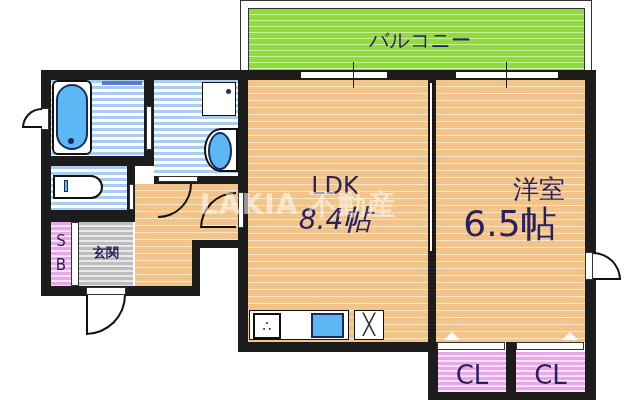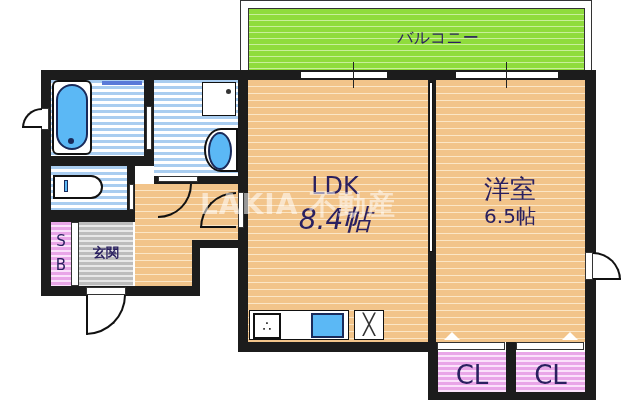--- a/index.html
+++ b/index.html
@@ -15,21 +15,21 @@
   .window { background:#ffffff; border:1.5px solid #1c1c1c; }
   .door-arc { border:2px solid #111; background:#fff; }
   .fixture { background:#fff; border:2px solid #111; }
   .watermark { color:rgba(255,255,255,0.55); font-weight:bold; font-size:28px; letter-spacing:1px; }
 </style>
 </head>
 <body>
 
 <div class="abs" style="left:240px;top:0;width:352px;height:78px;border:1.5px solid #333;background:#fff;"></div>
 <div class="abs green" style="left:248px;top:8px;width:337px;height:64px;border:1.5px solid #333;"></div>
-<div class="abs label" style="left:368px;top:30px;width:140px;font-size:16px;">バルコニー</div>
+<div class="abs label" style="left:350px;top:30px;width:140px;font-size:20px;">バルコニー</div>
 
 <div class="abs wall" style="left:41px;top:70px;width:555px;height:10px;"></div>
 <div class="abs wall" style="left:41px;top:70px;width:10px;height:226px;"></div>
 <div class="abs wall" style="left:585px;top:70px;width:11px;height:330px;"></div>
 
 <div class="abs wet" style="left:51px;top:80px;width:100px;height:76px;"></div>
 <div class="abs fixture" style="left:52px;top:80px;width:40px;height:75px;border-radius:6px;"></div>
 <div class="abs" style="left:56px;top:84px;width:32px;height:66px;border-radius:16px;background:#5bb8f5;border:2px solid #1a2a5a;"></div>
 <div class="abs" style="left:68px;top:138px;width:6px;height:6px;border-radius:50%;background:#1a2a5a;"></div>
 
@@ -87,22 +87,22 @@
 <div class="abs" style="left:311px;top:313px;width:33px;height:25px;background:#5bb8f5;border:2px solid #1a2a5a;"></div>
 <div class="abs" style="left:354px;top:310px;width:30px;height:30px;background:#fff;border:1.5px solid #111;font-size:20px;text-align:center;line-height:26px;color:#333;">╳</div>
 <div class="abs wall" style="left:238px;top:342px;width:200px;height:10px;"></div>
 
 <div class="abs wall" style="left:428px;top:80px;width:8px;height:272px;"></div>
 <div class="abs" style="left:429px;top:82px;width:4px;height:170px;background:#fff;border:1px solid #111;"></div>
 
 <div class="abs wood" style="left:436px;top:80px;width:149px;height:262px;"></div>
 <div class="abs window" style="left:455px;top:71px;width:104px;height:8px;"></div>
 <div class="abs" style="left:506px;top:62px;width:1px;height:26px;background:#222;"></div>
-<div class="abs label" style="left:455px;top:176px;width:110px;font-size:26px;">洋室</div>
-<div class="abs label" style="left:455px;top:206px;width:110px;font-size:20px;">6.5帖</div>
+<div class="abs label" style="left:455px;top:176px;width:110px;font-size:26px;text-align:right;">洋室</div>
+<div class="abs label" style="left:455px;top:206px;width:110px;font-size:36px;">6.5帖</div>
 <div class="abs" style="left:585px;top:252px;width:8px;height:28px;background:#fff;border:1px solid #333;"></div>
 <div class="abs door-arc" style="left:593px;top:252px;width:28px;height:28px;border-radius:0 28px 0 0;border-left:none;border-bottom:2px solid #111;background:#fff;"></div>
 
 <div class="abs" style="left:437px;top:342px;width:68px;height:8px;background:#fff;border:1px solid #333;"></div>
 <div class="abs" style="left:516px;top:342px;width:68px;height:8px;background:#fff;border:1px solid #333;"></div>
 <div class="abs" style="left:444px;top:332px;width:0;height:0;border-left:8px solid transparent;border-right:8px solid transparent;border-bottom:8px solid #fff;"></div>
 <div class="abs" style="left:562px;top:332px;width:0;height:0;border-left:8px solid transparent;border-right:8px solid transparent;border-bottom:8px solid #fff;"></div>
 <div class="abs wall" style="left:428px;top:350px;width:10px;height:50px;"></div>
 <div class="abs pink" style="left:438px;top:352px;width:68px;height:40px;"></div>
 <div class="abs label" style="left:438px;top:362px;width:68px;font-size:26px;">CL</div>

